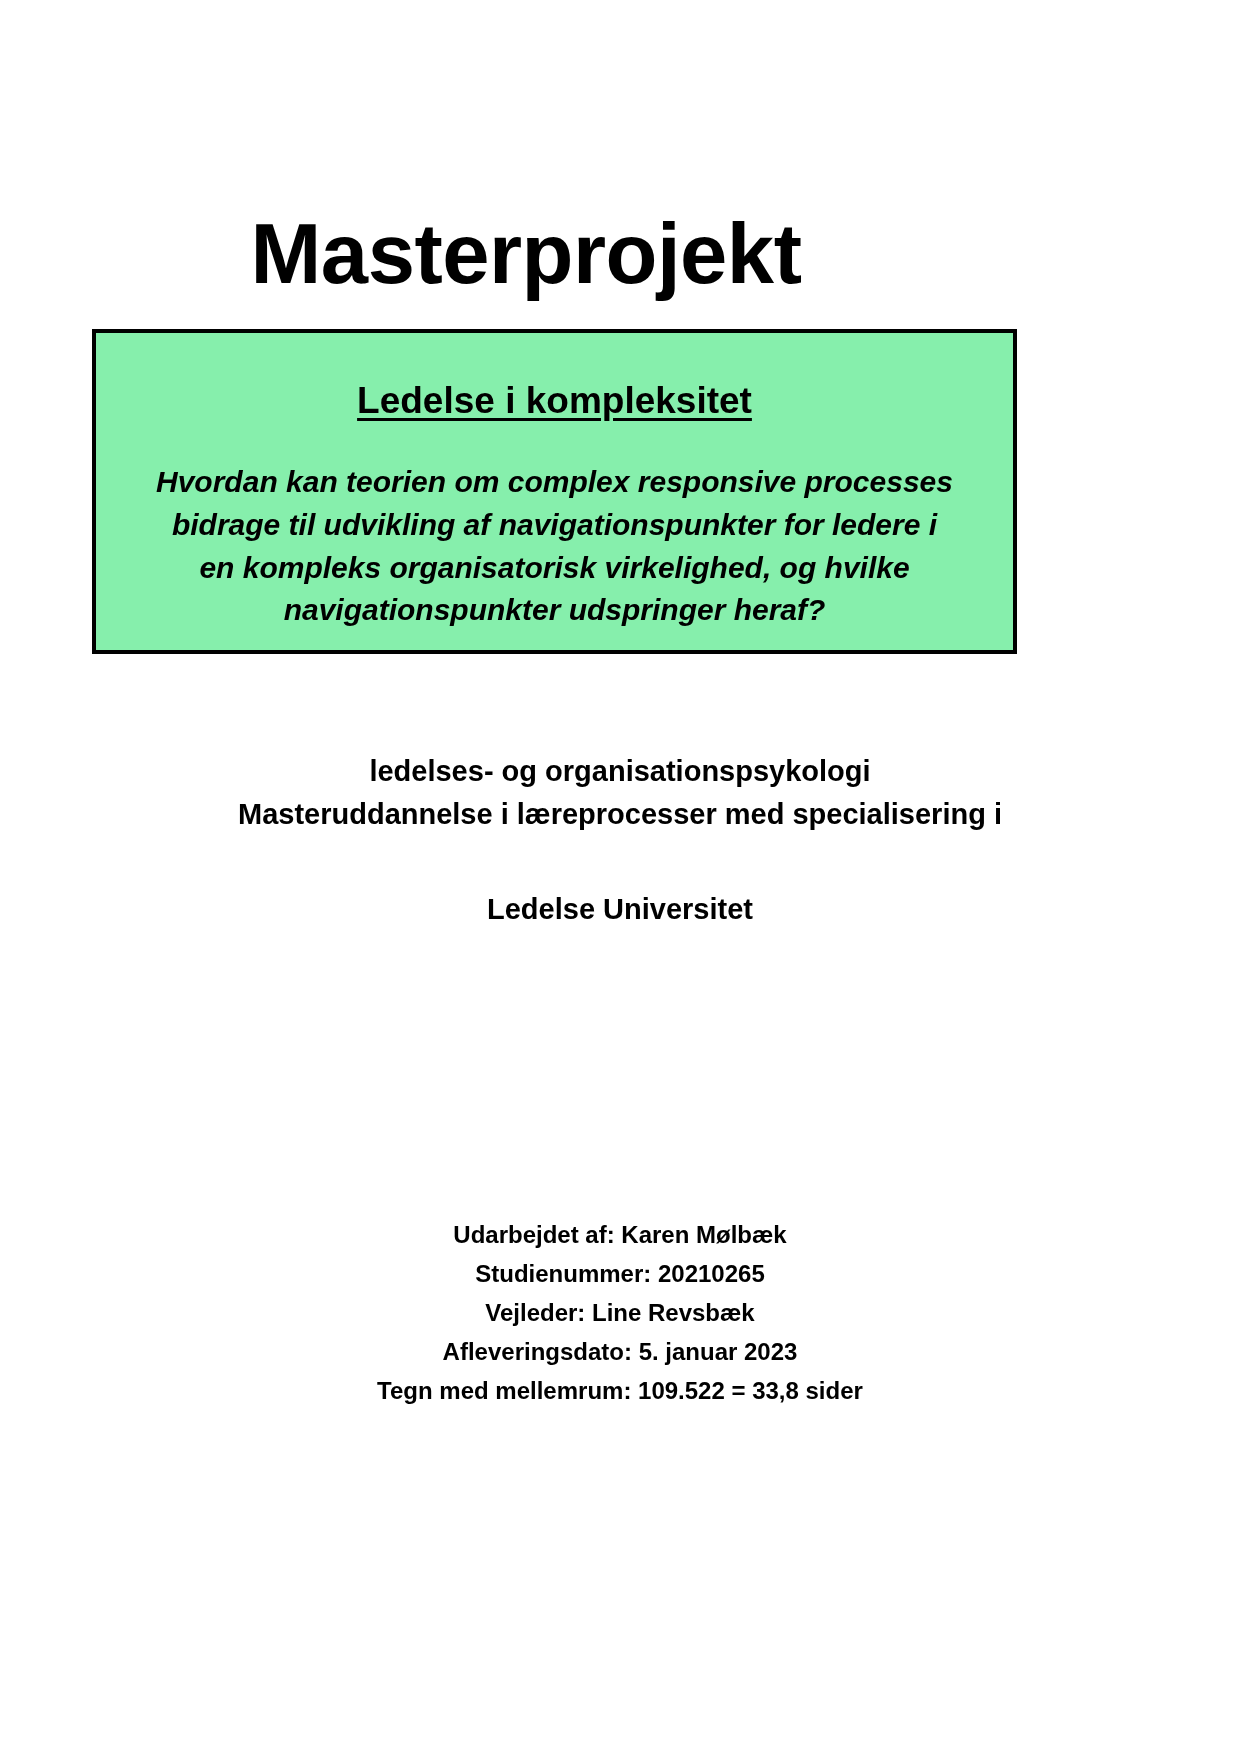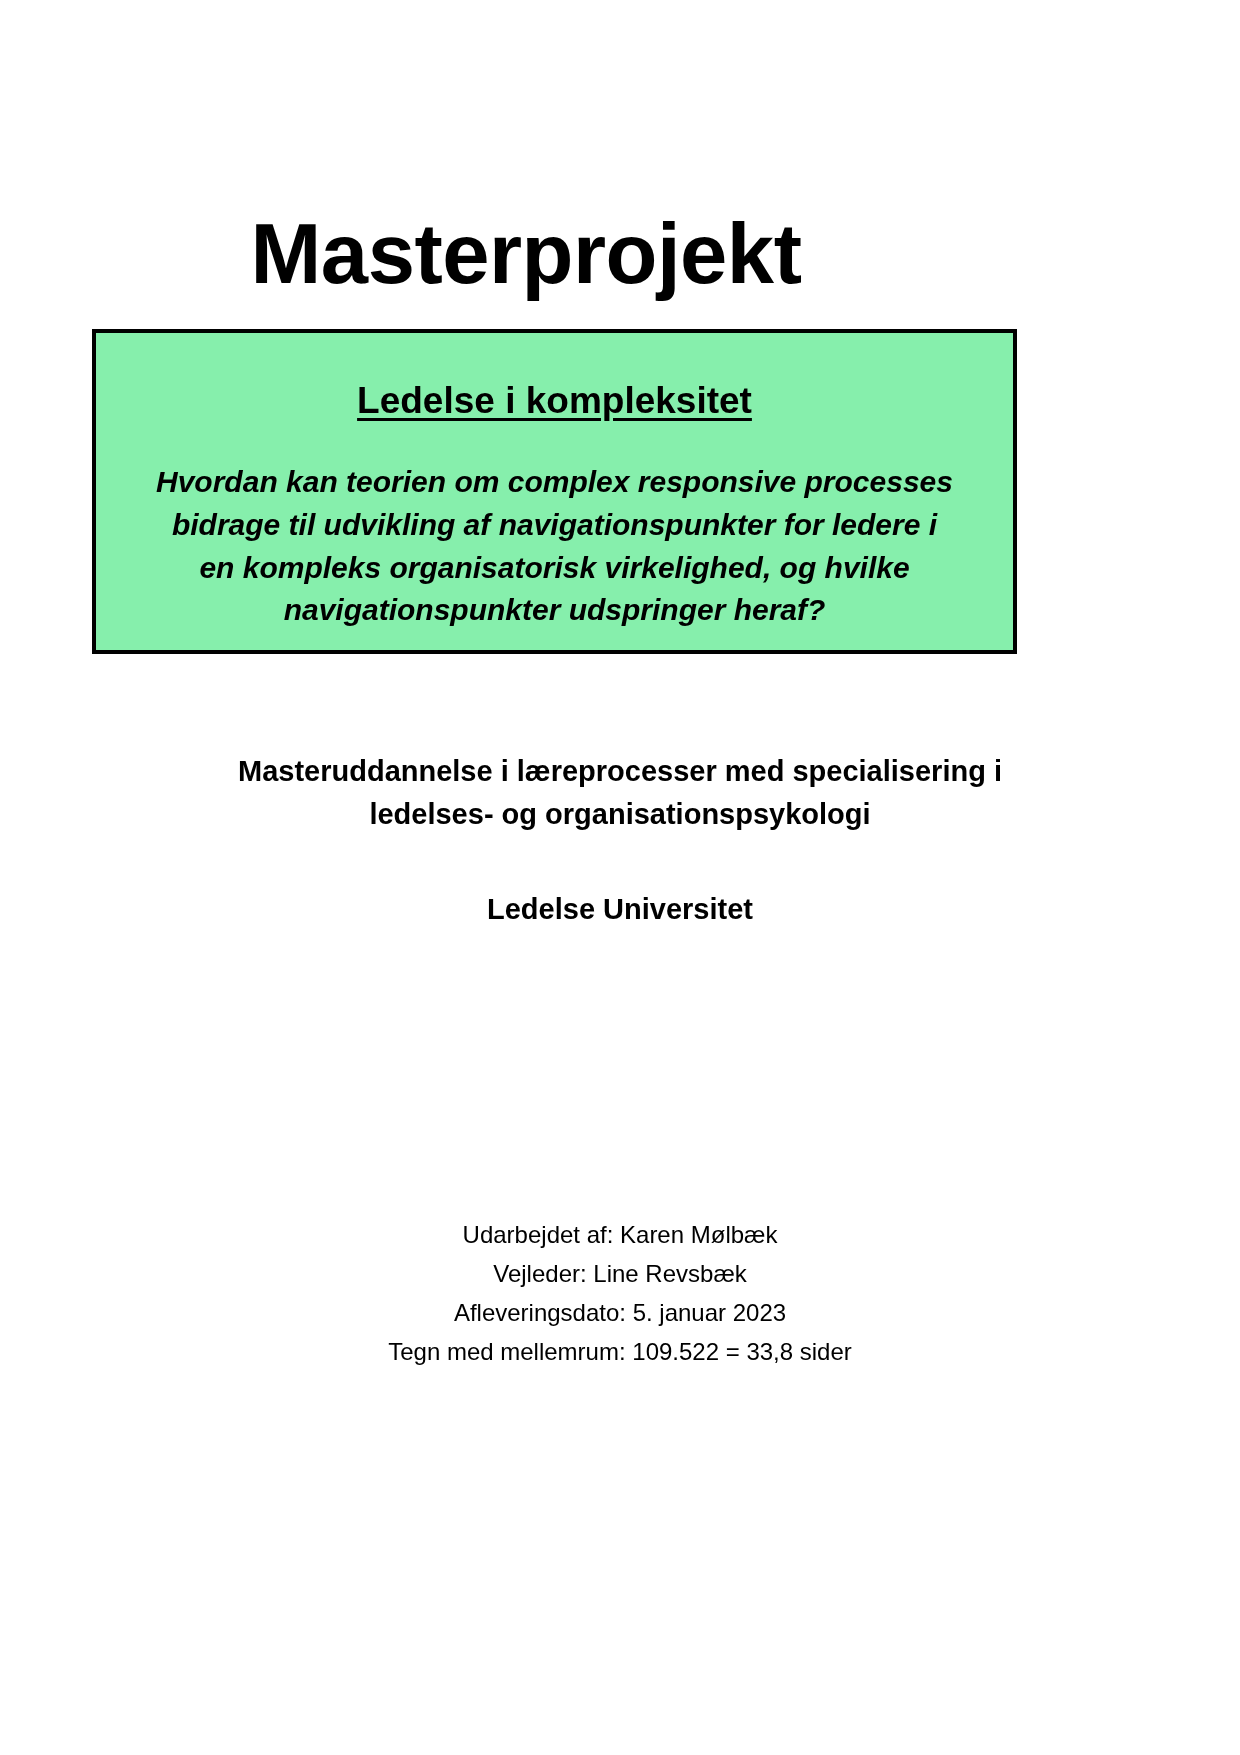--- a/index.html
+++ b/index.html
@@ -91,42 +91,43 @@
   
   .colophon {
     position: absolute;
     top: 1216px;
     left: 0;
     width: 1240px;
     text-align: center;
   }
   .colophon-line {
     font-size: 24px;
-    font-weight: normal;
+    font-weight: bold;
     line-height: 1.62;
   }
 </style>
 </head>
 <body>
 
 <div class="page">
 
   <h1 class="doc-title">Masterprojekt</h1>
 
   <div class="title-box">
     <div class="box-heading">Ledelse i kompleksitet</div>
     <div class="box-question">Hvordan kan teorien om complex responsive processes bidrage til udvikling af navigationspunkter for ledere i en kompleks organisatorisk virkelighed, og hvilke navigationspunkter udspringer heraf?</div>
   </div>
 
   <div class="programme">
+    <div class="programme-line">ledelses- og organisationspsykologi</div>
     <div class="programme-line">Masteruddannelse i læreprocesser med specialisering i</div>
-    <div class="programme-line">ledelses- og organisationspsykologi</div>
     <div class="university">Ledelse Universitet</div>
   </div>
 
   <div class="colophon">
     <div class="colophon-line">Udarbejdet af: Karen Mølbæk</div>
+    <div class="colophon-line">Studienummer: 20210265</div>
     <div class="colophon-line">Vejleder: Line Revsbæk</div>
     <div class="colophon-line">Afleveringsdato: 5. januar 2023</div>
     <div class="colophon-line">Tegn med mellemrum: 109.522 = 33,8 sider</div>
   </div>
 
 </div>
 
 </body></html>

